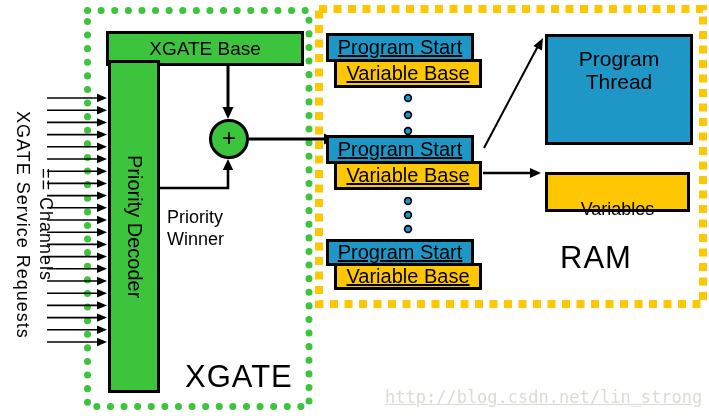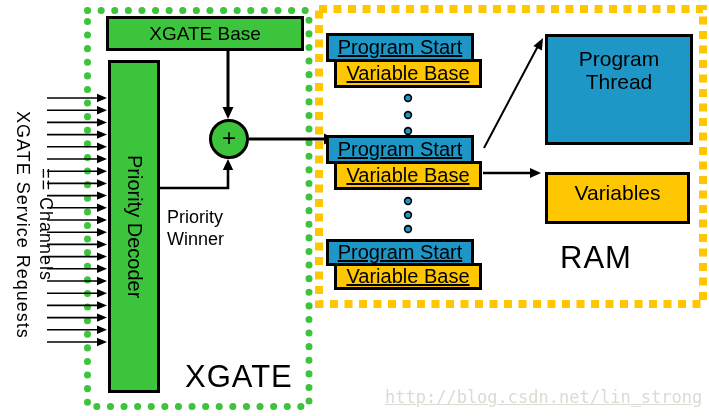--- a/index.html
+++ b/index.html
@@ -21,21 +21,21 @@
   }
   svg.layer{position:absolute;left:0;top:0;}
   .abs{position:absolute;}
   .greenbox{
     background:var(--c-green);
     border:3px solid var(--c-line);
     color:#000;
     display:flex;align-items:center;justify-content:center;
   }
   .xgate-base{
-    left:106px;top:16px;width:198px;height:35px;
+    left:106px;top:31px;width:198px;height:35px;
     font-size:19px;
   }
   .decoder{
     left:108px;top:60px;width:52px;height:333px;
   }
   .vtext{
     writing-mode:vertical-rl;
     white-space:nowrap;
   }
   .decoder .vtext{font-size:20px;}
@@ -80,25 +80,25 @@
   .pair-3 .vrow.base{height:27px;}
   .program-thread{
     left:545px;top:34px;width:148px;height:111px;
     background:var(--c-blue);
     border:3px solid var(--c-line);
     font-size:21px;line-height:23px;
     text-align:center;white-space:pre-line;
     padding-top:10px;color:#000;
   }
   .variables-box{
-    left:545px;top:172px;width:145px;height:52px;
+    left:545px;top:172px;width:145px;height:40px;
     background:var(--c-yellow);
     border:3px solid var(--c-line);
-    font-size:21px;text-align:center;
-    padding-top:6px;color:#000;
+    font-size:18px;text-align:center;
+    padding-top:24px;color:#000;
   }
   .watermark{
     left:385px;top:387px;
     font-family:"DejaVu Sans Mono", monospace;
     font-size:17px;
     color:var(--c-watermark);
     white-space:nowrap;
     text-decoration:underline;
   }
 </style>

